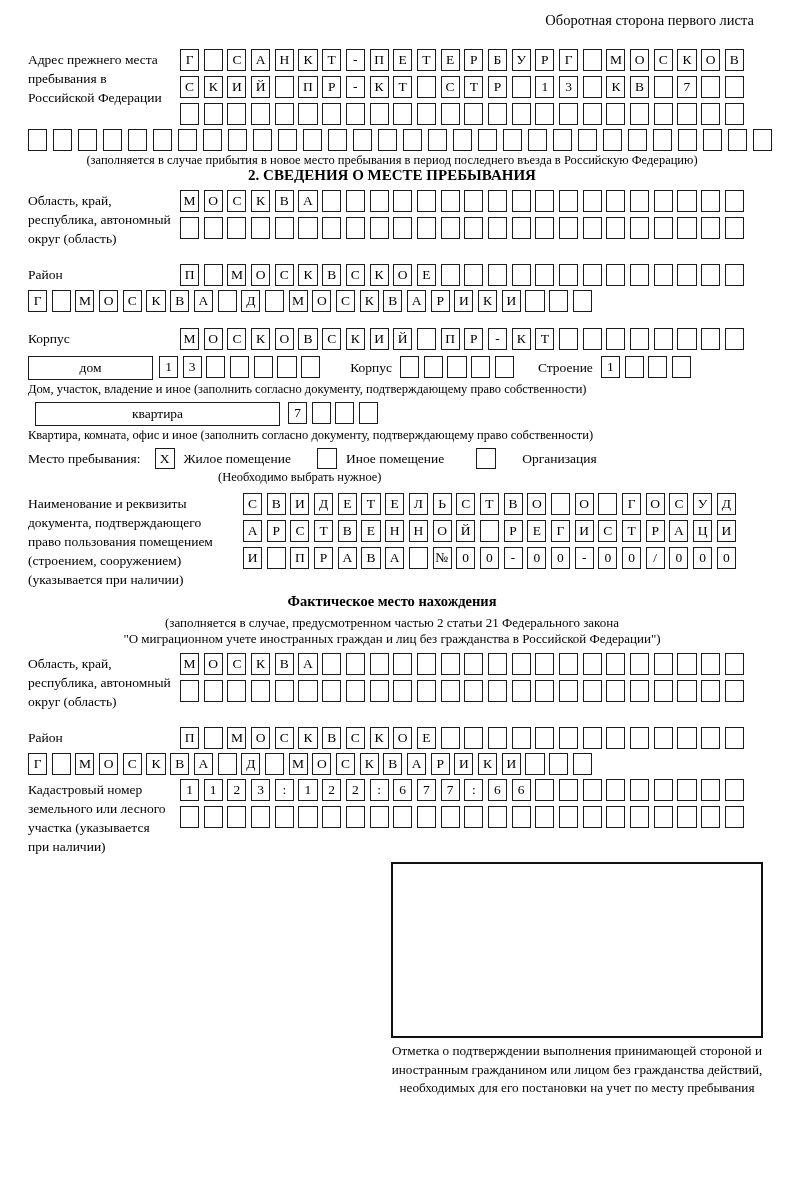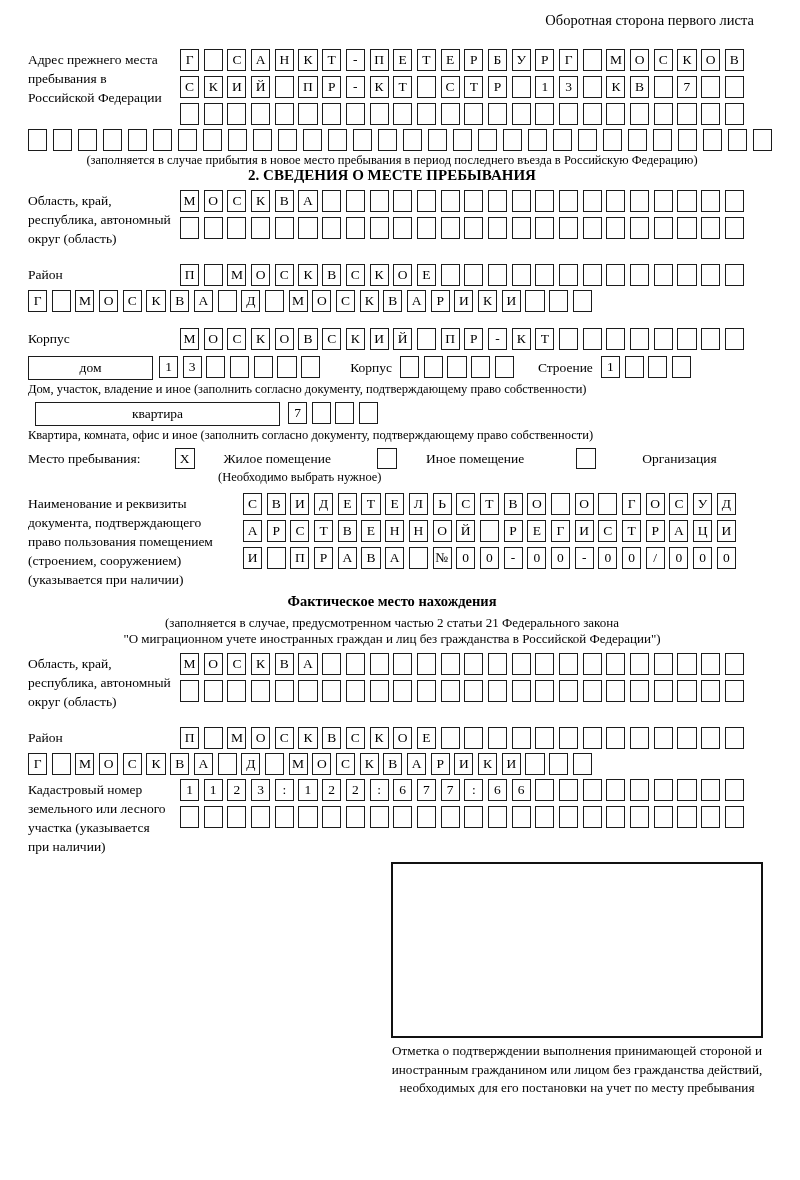--- a/index.html
+++ b/index.html
@@ -28,21 +28,21 @@
   .house-row { display: flex; align-items: flex-start; margin-top: 6px; }
   .wide-box { border: 1.5px solid #1c1c1c; height: 24px; display: flex; align-items: center;
     justify-content: center; font-size: 13.5px; flex-shrink: 0; }
   .dom-box { width: 125px; margin-right: 6px; }
   .kv-box { width: 245px; margin-left: 7px; margin-right: 8px; }
   .inline-label { font-size: 13.5px; line-height: 24px; white-space: nowrap; }
   .korpus-label { margin-left: 30px; margin-right: 8px; }
   .stroenie-label { margin-left: 24px; margin-right: 8px; }
   .small-note { font-size: 12.5px; line-height: 14px; margin-top: 2px; font-family: Liberation Serif, serif; }
 
-  .stay-row { display: flex; align-items: center; margin-top: 6px; font-size: 13.5px; gap: 20px; }
+  .stay-row { display: flex; align-items: center; margin-top: 6px; font-size: 13.5px; }
   .stay-label { white-space: nowrap; }
   .checkbox { width: 20px; height: 21px; border: 1.5px solid #1c1c1c; display: flex; align-items: center;
     justify-content: center; font-size: 13.5px; flex-shrink: 0; }
   .cb1 { margin-left: 14px; } .opt1 { margin-left: 9px; }
   .cb2 { margin-left: 26px; } .opt2 { margin-left: 9px; }
   .cb3 { margin-left: 32px; } .opt3 { margin-left: 26px; }
   .stay-note { font-size: 12.5px; margin-left: 190px; margin-top: 1px; }
 
   .fact-title { text-align: center; font-weight: bold; font-size: 14.5px; margin-top: 4px; margin-bottom: 5px; }
   .fact-note { text-align: center; font-size: 13px; line-height: 16px; }

